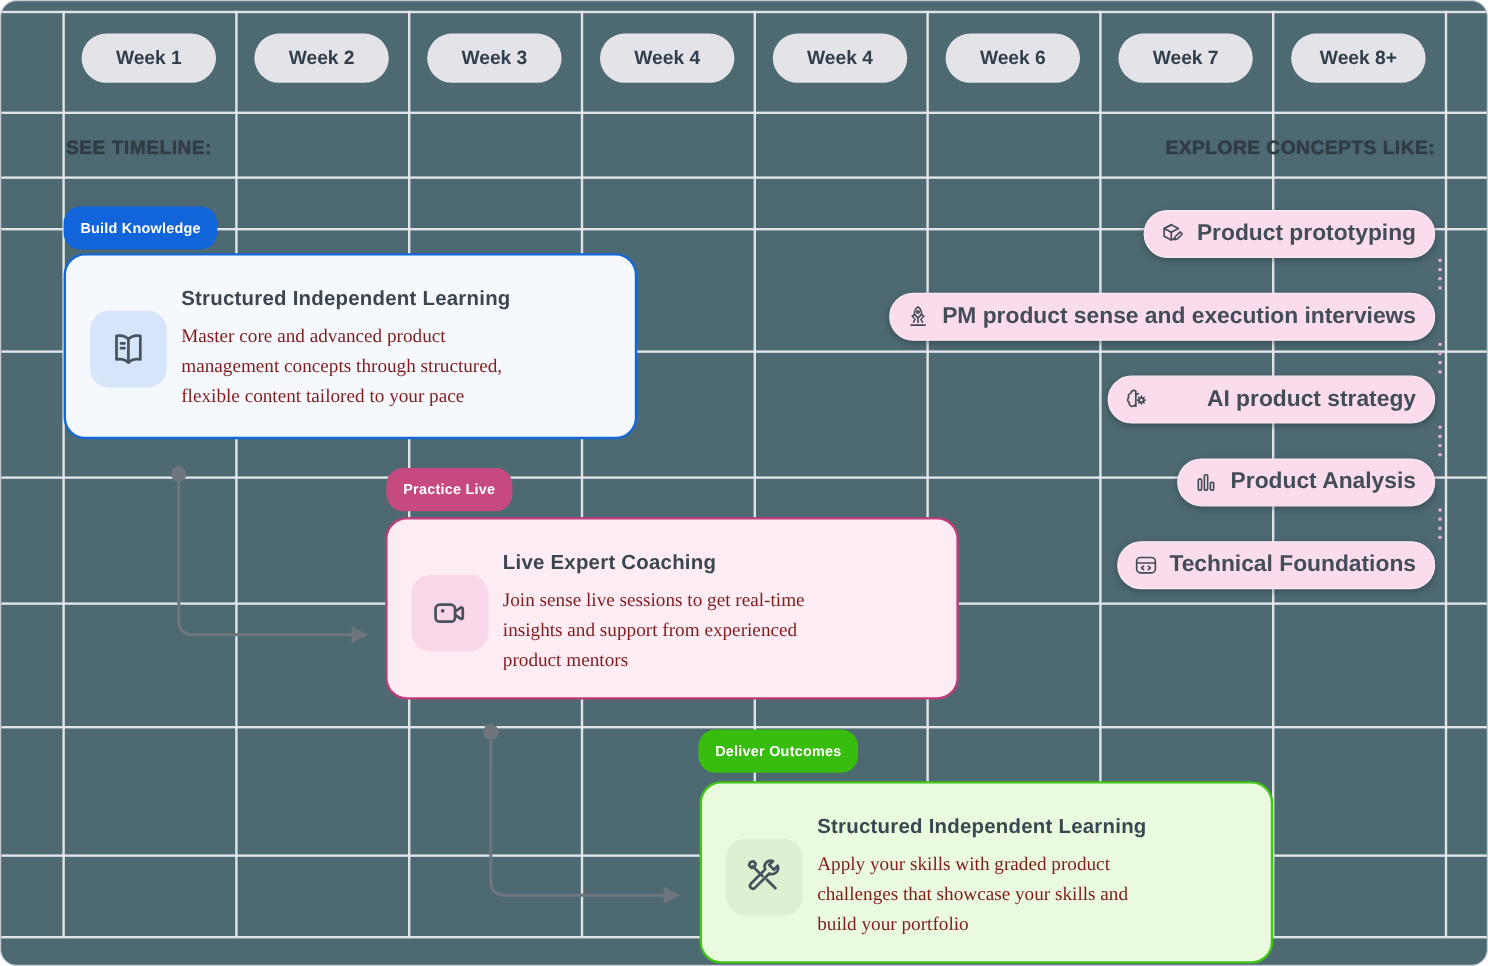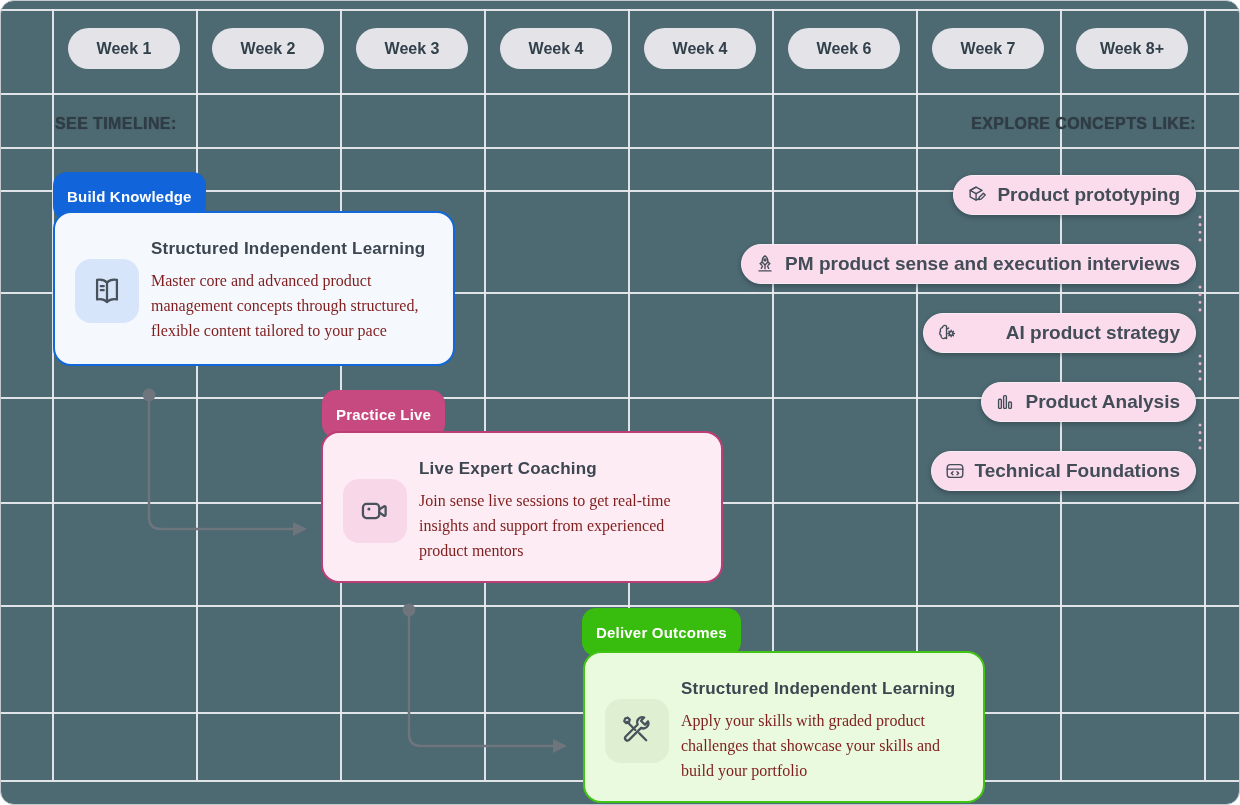--- a/index.html
+++ b/index.html
@@ -10,27 +10,27 @@
   .grid-line.h{height:2px;left:0;width:1240px;}
 
   .week-pill{position:absolute;top:27px;width:112px;height:41px;background:#e4e3e8;border-radius:21px;
              display:flex;align-items:center;justify-content:center;font-size:16px;font-weight:700;color:#31404a;}
 
   .section-heading{position:absolute;top:114px;font-size:16px;font-weight:800;color:#2f3c44;
                    letter-spacing:.4px;text-shadow:0 0 1px #2f3c44;}
   #heading-left{left:54px;}
   #heading-right{right:43px;text-align:center;}
 
-  .stage-badge{position:absolute;height:20px;border-radius:14px;display:flex;align-items:center;
-               padding:14px 14px;color:#fff;font-size:15px;font-weight:700;letter-spacing:.2px;white-space:nowrap;}
+  .stage-badge{position:absolute;height:36px;border-radius:14px;display:flex;align-items:center;
+               padding:0 14px;color:#fff;font-size:12px;font-weight:700;letter-spacing:.2px;white-space:nowrap;}
   #badge-0{left:52px;top:171px;background:#1164d9;}
   #badge-1{left:321px;top:389px;background:#c6497f;}
   #badge-2{left:581px;top:607px;background:#38bc0d;}
 
-  .stage-card{position:absolute;width:402px;border-radius:18px;box-sizing:border-box;
+  .stage-card{position:absolute;width:478px;border-radius:18px;box-sizing:border-box;
               padding:26px 16px 22px 96px;}
   #card-0{left:52px;top:210px;height:155px;background:#f5f9fe;border:2px solid #1267d9;}
   #card-1{left:320px;top:430px;height:152px;background:#fdecf4;border:2px solid #bd3d77;}
   #card-2{left:582px;top:650px;height:152px;background:#eafade;border:2px solid #41c414;}
 
   .icon-tile{position:absolute;left:20px;top:46px;width:64px;height:64px;border-radius:16px;
              display:flex;align-items:center;justify-content:center;}
   #card-0 .icon-tile{background:#d7e5fb;}
   #card-1 .icon-tile{background:#f8d7e8;}
   #card-2 .icon-tile{background:#def0d1;}

